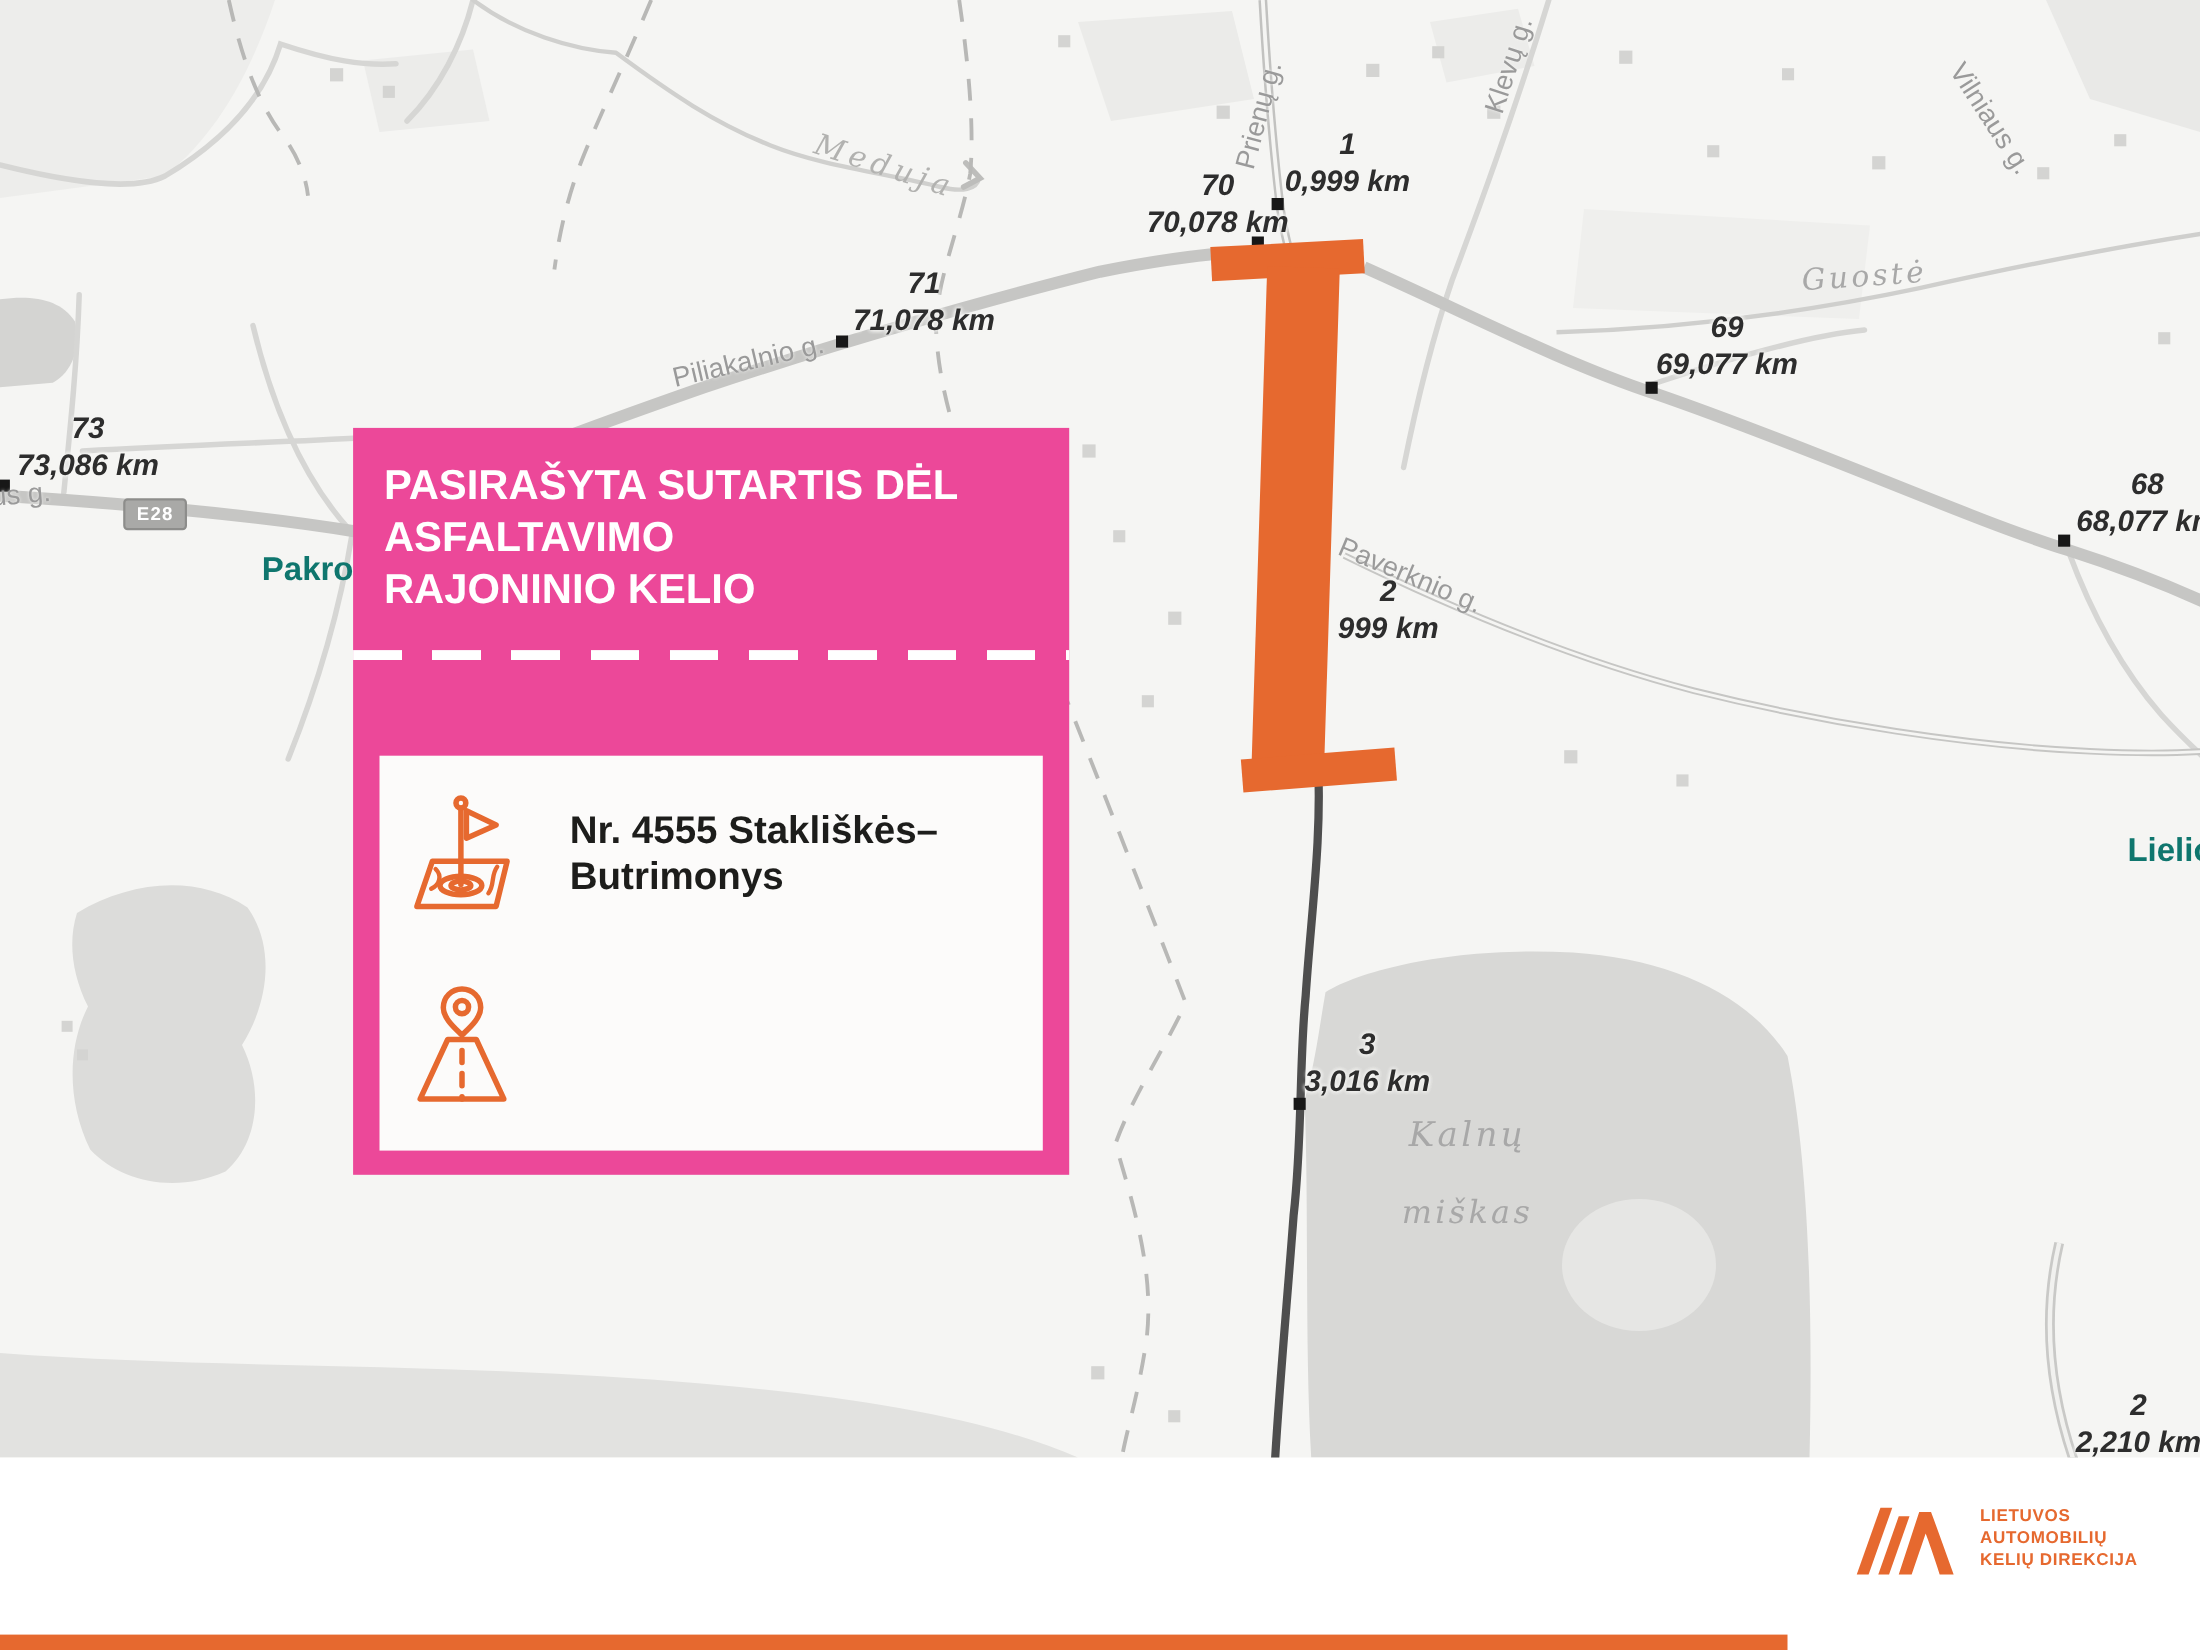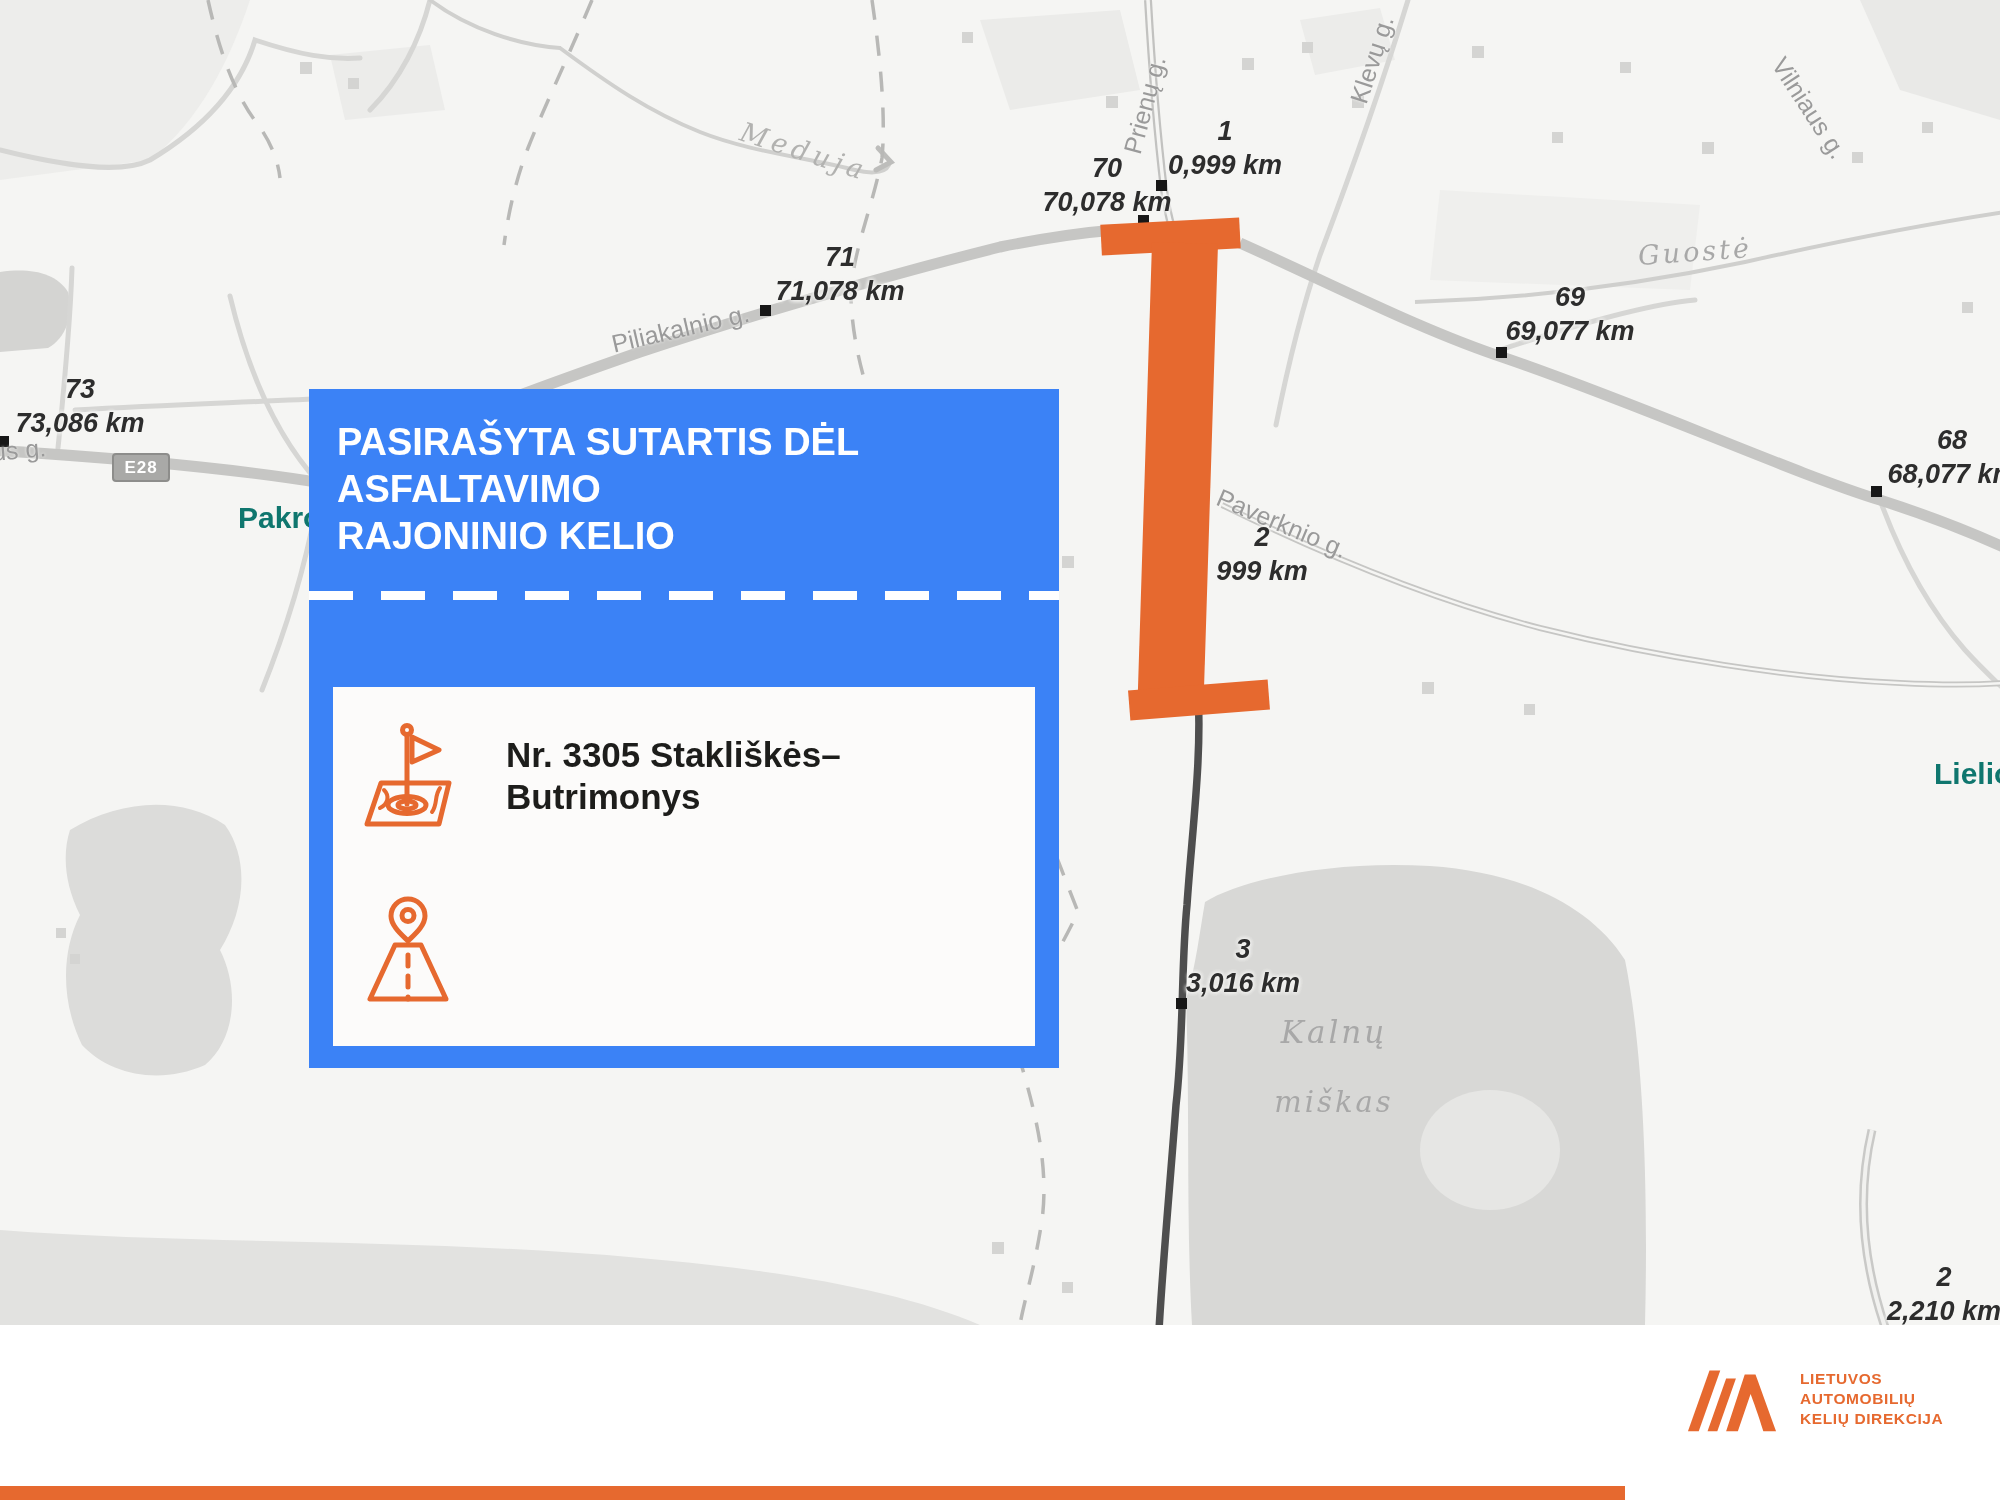--- a/index.html
+++ b/index.html
@@ -18,21 +18,21 @@
   .nature-label{position:absolute;z-index:2;font-family:"DejaVu Serif",serif;font-style:italic;
                 color:#a8a8a8;font-size:27px;letter-spacing:3px;white-space:nowrap;}
   .badge{position:absolute;z-index:2;left:112px;top:453px;width:54px;height:25px;background:#a9a9a7;
          border:2px solid #8d8d8b;border-radius:4px;color:#ffffff;font-weight:700;font-size:17px;
          display:flex;align-items:center;justify-content:center;letter-spacing:1px;}
   .hl{position:absolute;background:#E6692F;z-index:3;}
   .hl-top{left:1101px;top:221px;width:139px;height:31px;transform:rotate(-3deg);}
   .hl-stem{left:1152px;top:243px;width:66px;height:458px;transform:rotate(1.8deg);transform-origin:50% 0;}
   .hl-bottom{left:1129px;top:685px;width:140px;height:30px;transform:rotate(-4.5deg);}
   
-  .info-box{position:absolute;left:309px;top:389px;width:750px;height:679px;background:#3b82f6;z-index:5;}
+  .info-box{position:absolute;left:321px;top:389px;width:651px;height:679px;background:#ec4899;z-index:5;}
   .info-title{margin:30px 24px 0 28px;font-size:38px;line-height:47px;font-weight:700;color:#ffffff;}
   .info-title span{display:block;}
   .dash-sep{margin-top:31px;height:9px;
             background:repeating-linear-gradient(90deg,#ffffff 0 44px,transparent 44px 72px);}
   .panel{position:absolute;left:24px;right:24px;top:298px;bottom:22px;background:#FCFBFA;}
   .item{position:absolute;left:27px;display:flex;align-items:center;gap:46px;}
   .item.i1{top:33px;}
   .item.i2{top:206px;}
   .item svg{width:100px;height:112px;flex:none;}
   .item-text{font-size:35px;line-height:42px;font-weight:700;color:#1D1D1B;}
@@ -216,21 +216,21 @@
           <path d="M21,63 L89,63 L79,104 L7,104 Z"></path>
           <path d="M24,70 C30,76 28,84 20,88" stroke-width="4"></path>
           <path d="M80,68 C74,76 78,84 72,92" stroke-width="4"></path>
           <ellipse cx="47" cy="85" rx="19" ry="8.5"></ellipse>
           <ellipse cx="47" cy="85" rx="9" ry="4"></ellipse>
           <line x1="47" y1="15" x2="47" y2="84"></line>
           <circle cx="47" cy="10" r="4.5"></circle>
           <path d="M52,17 L79,30 L52,42 Z"></path>
         </svg>
         <div class="item-text">
-          <span>Nr. 3305 Stakliškės–</span>
+          <span>Nr. 4555 Stakliškės–</span>
           <span>Butrimonys</span>
         </div>
       </div>
 
       <div class="item i2">
         <svg viewBox="0 0 100 112" fill="none" stroke="#E6692F" stroke-width="5" stroke-linecap="round" stroke-linejoin="round">
           <path d="M35,52 L10,106 L86,106 L61,52 Z"></path>
           <line x1="48" y1="62" x2="48" y2="106" stroke-dasharray="11 10"></line>
           <path d="M48,6 C38.5,6 31,13.5 31,23 C31,33 42,42 48,48 C54,42 65,33 65,23 C65,13.5 57.5,6 48,6 Z"></path>
           <circle cx="48" cy="22.5" r="6"></circle>

